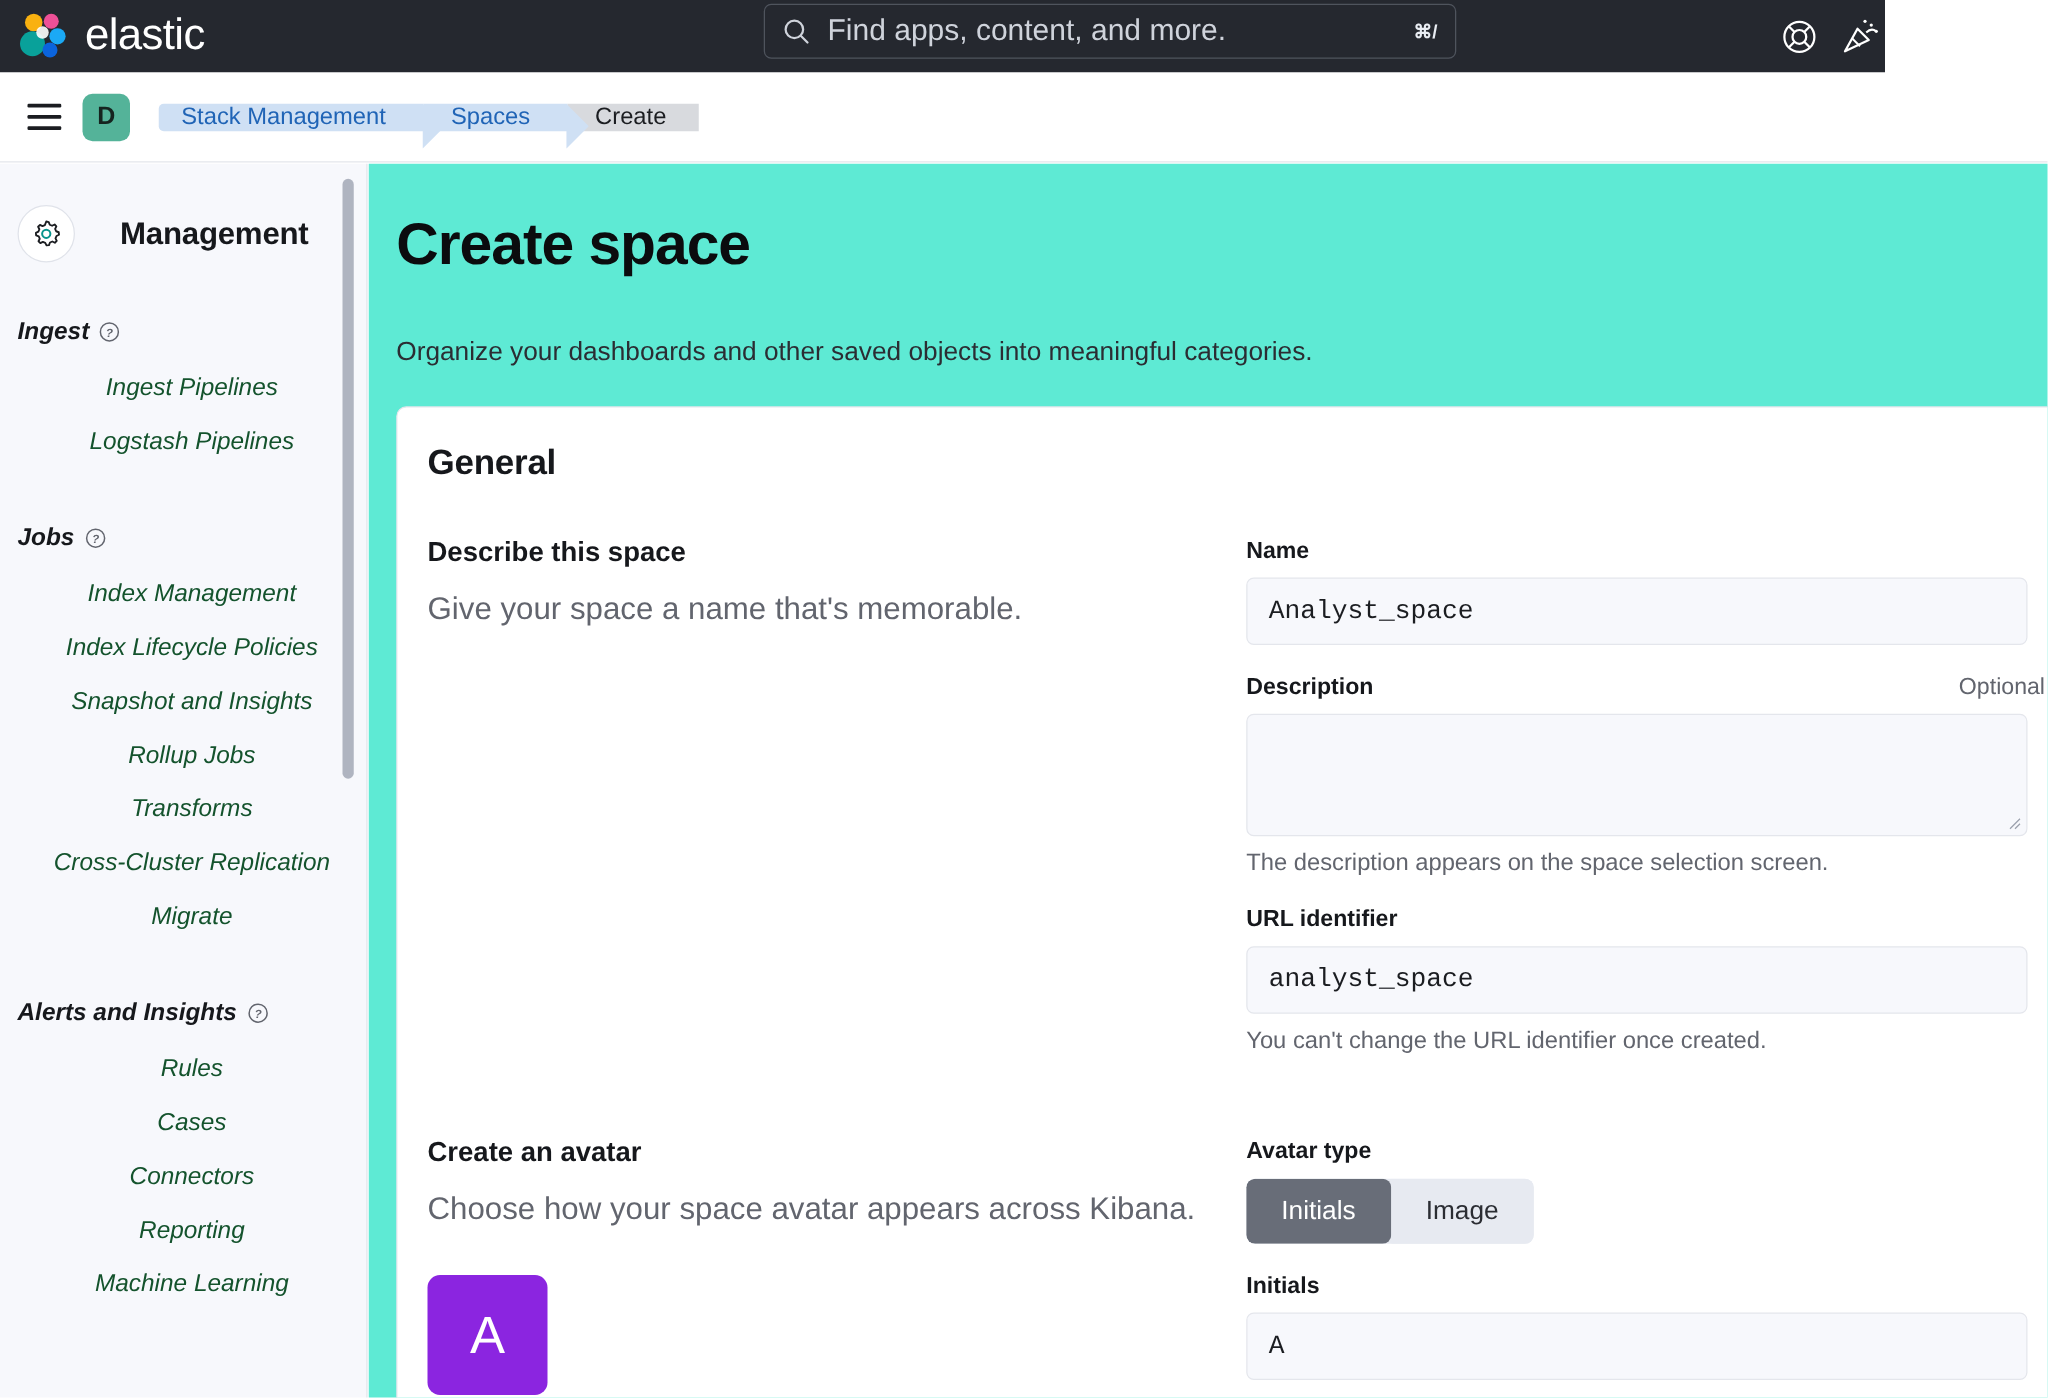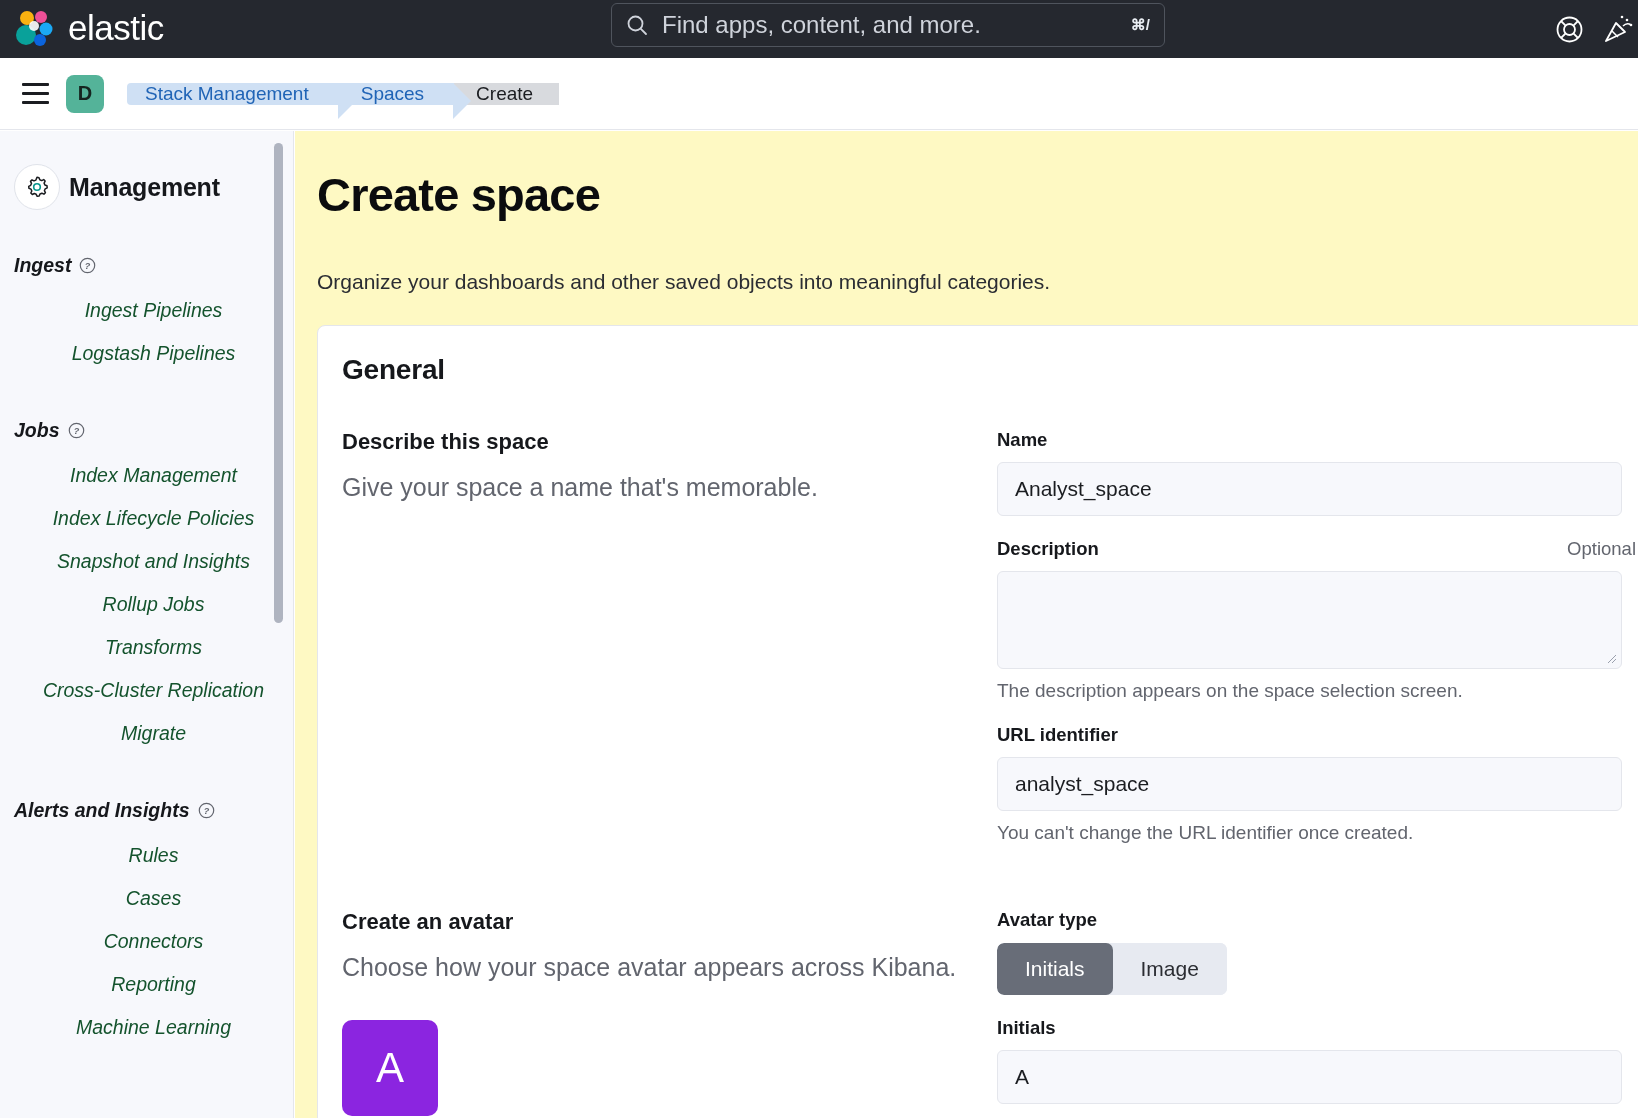--- a/index.html
+++ b/index.html
@@ -9,21 +9,21 @@
     overflow: hidden;
     background: #ffffff;
     font-family: "Liberation Sans", sans-serif;
     -webkit-font-smoothing: antialiased;
   }
 
   
   .top-bar {
     position: absolute;
     top: 0; left: 0;
-    width: 1638px; height: 58px;
+    width: 1508px; height: 58px;
     background: #25282f;
     display: flex;
     align-items: center;
   }
   .brand {
     display: flex;
     align-items: center;
     gap: 12px;
     margin-left: 14px;
   }
@@ -144,21 +144,21 @@
     width: 294px;
     height: 987px;
     background: #f7f8fc;
     border-right: 1px solid #e4e6ec;
     overflow: hidden;
   }
   .sidebar-inner { padding: 0 0 0 14px; position: relative; }
   .mgmt-head {
     display: flex;
     align-items: center;
-    gap: 9px;
+    gap: 36px;
     padding-top: 33px;
   }
   .mgmt-circle {
     width: 46px; height: 46px;
     border-radius: 50%;
     background: #ffffff;
     border: 1px solid #e0e3ea;
     display: flex; align-items: center; justify-content: center;
   }
   .mgmt-title {
@@ -201,21 +201,21 @@
     border-radius: 5px;
     cursor: pointer;
   }
 
   
   .main {
     position: absolute;
     top: 131px; left: 295px;
     width: 1343px;
     height: 987px;
-    background: #fef9c3;
+    background: #5eead4;
     overflow: hidden;
   }
   .page-title {
     font-size: 47px;
     font-weight: 700;
     color: #0b0c0e;
     letter-spacing: -0.8px;
     margin: 36px 0 0 22px;
   }
   .page-sub {
@@ -277,20 +277,21 @@
     height: 54px;
     background: #f7f8fc;
     border: 1px solid #e4e6ec;
     border-radius: 6px;
     display: flex;
     align-items: center;
     padding: 0 17px;
     font-size: 21px;
     color: #1b1d21;
     cursor: text;
+    font-family: Liberation Mono, monospace;
   }
   .text-area {
     position: relative;
     margin-top: 11px;
     width: 625px;
     height: 98px;
     background: #f7f8fc;
     border: 1px solid #e4e6ec;
     border-radius: 6px;
     cursor: text;

